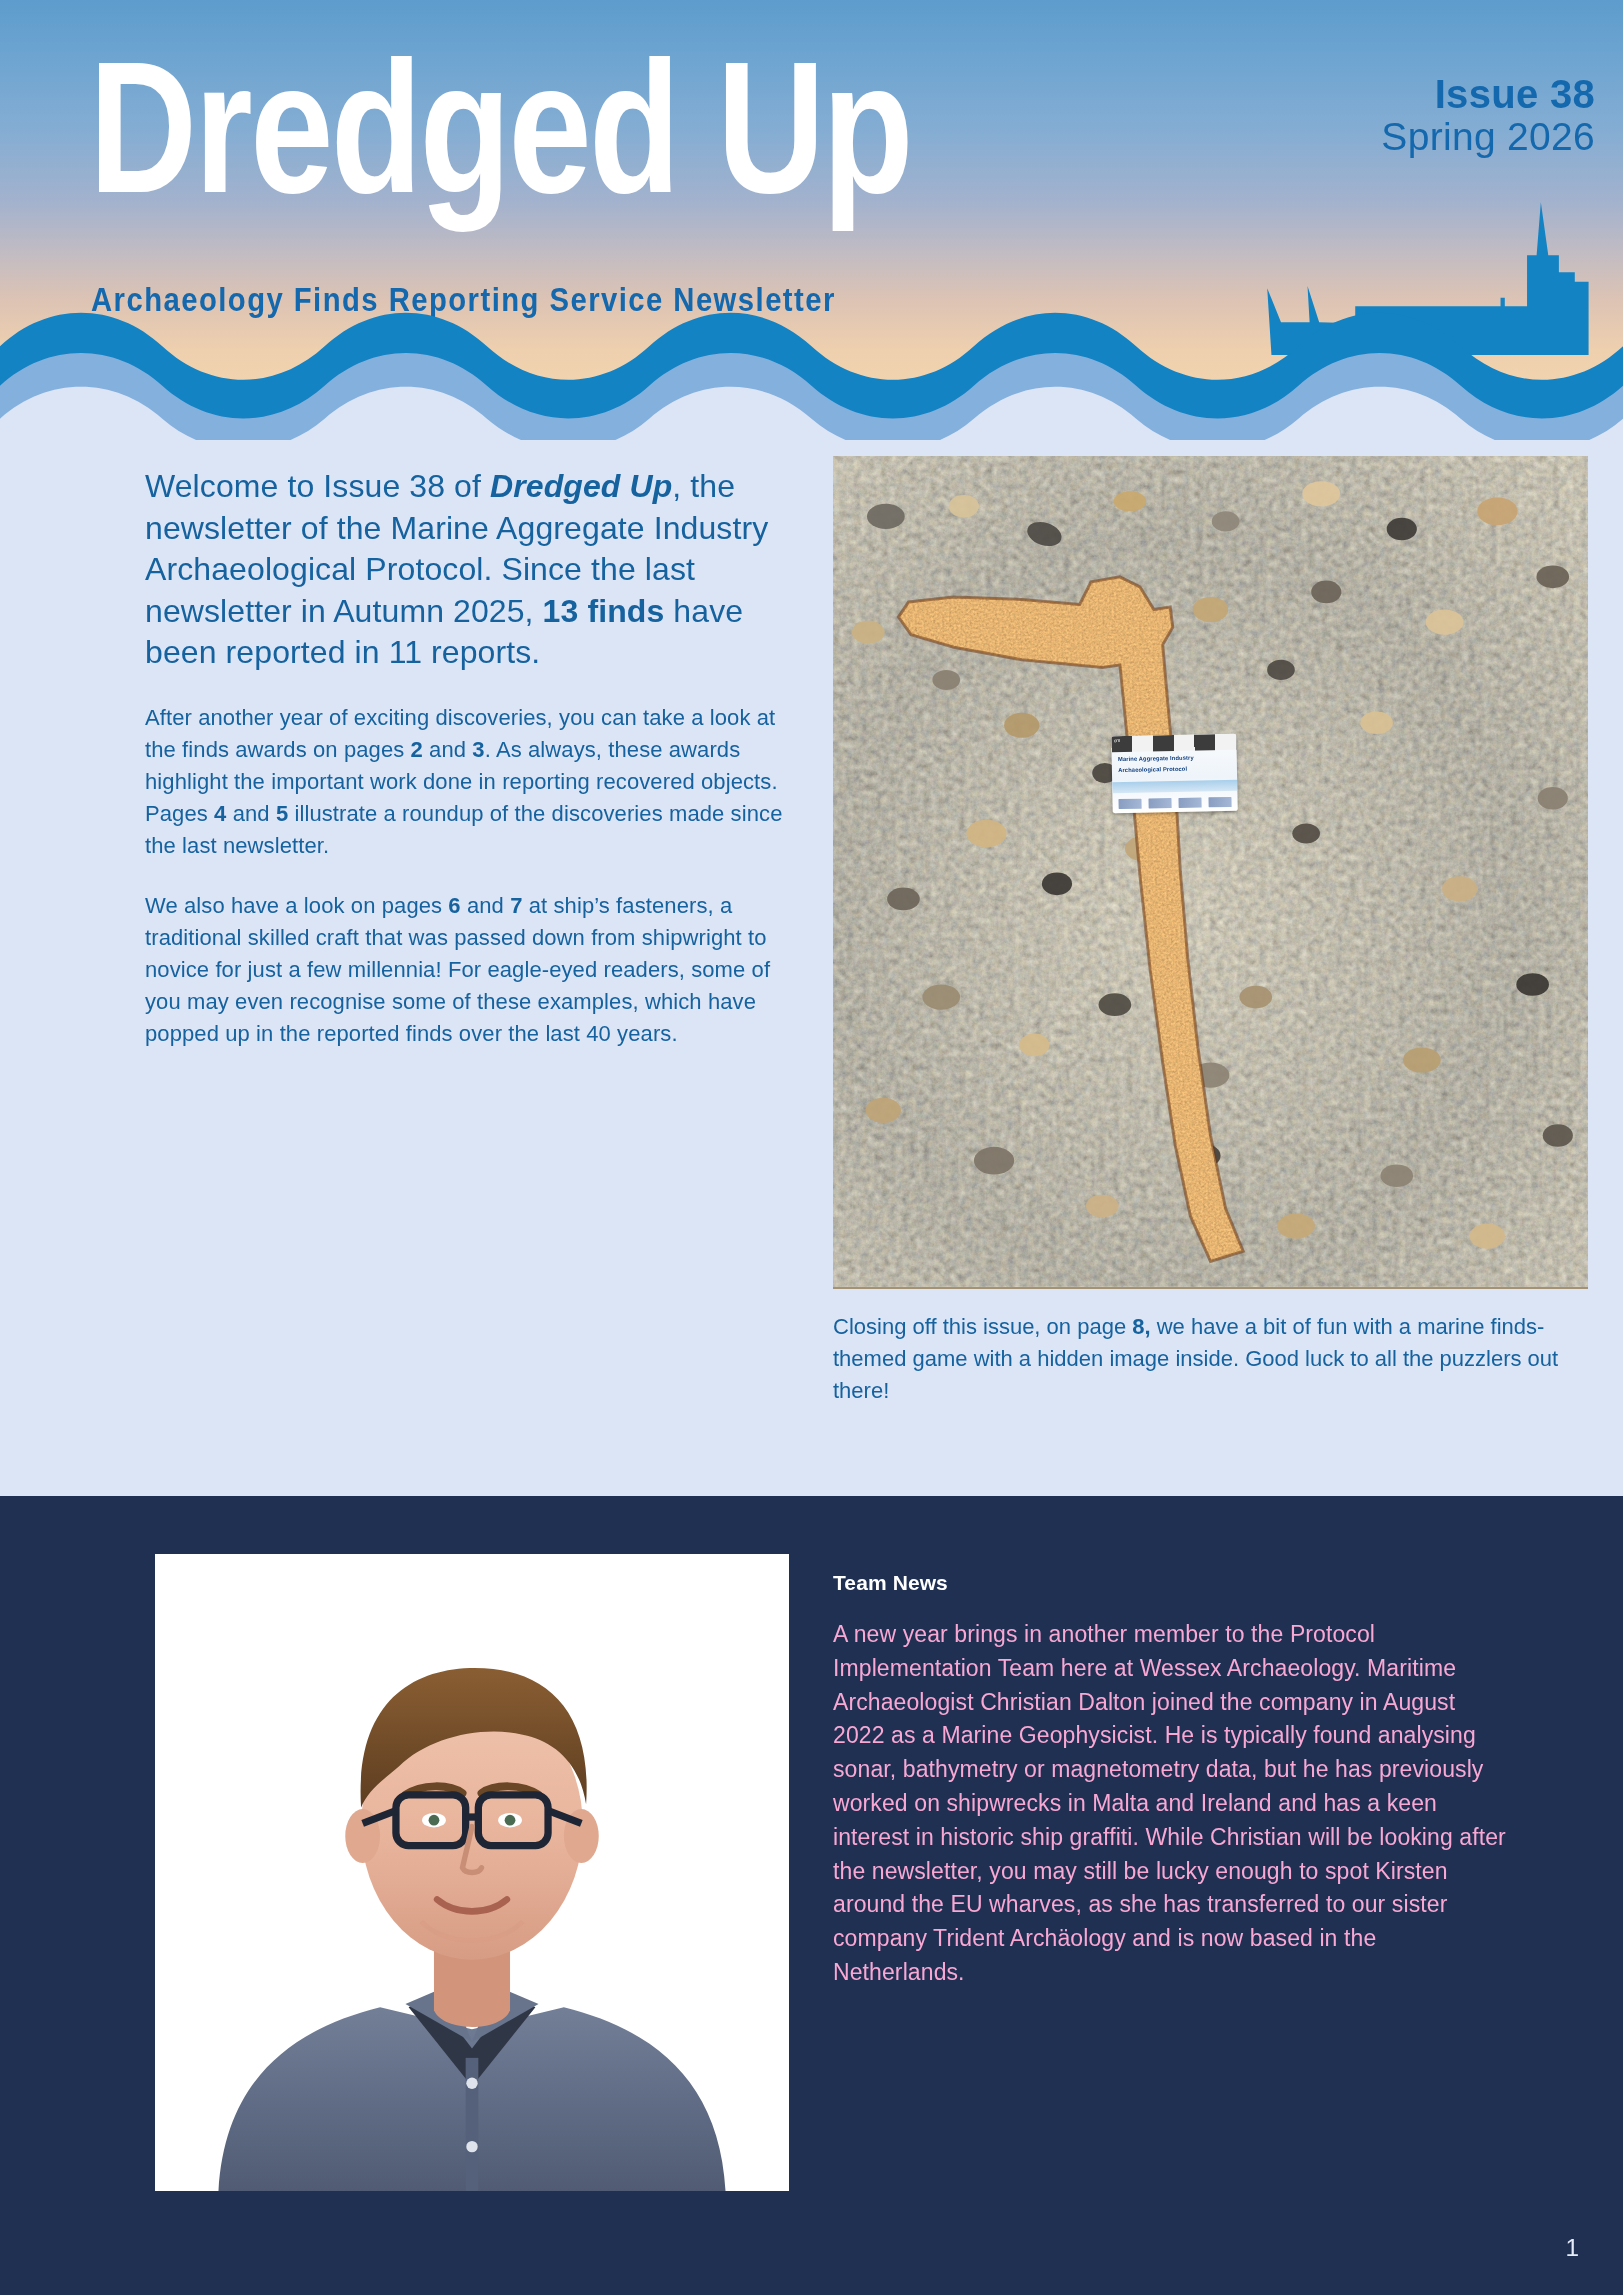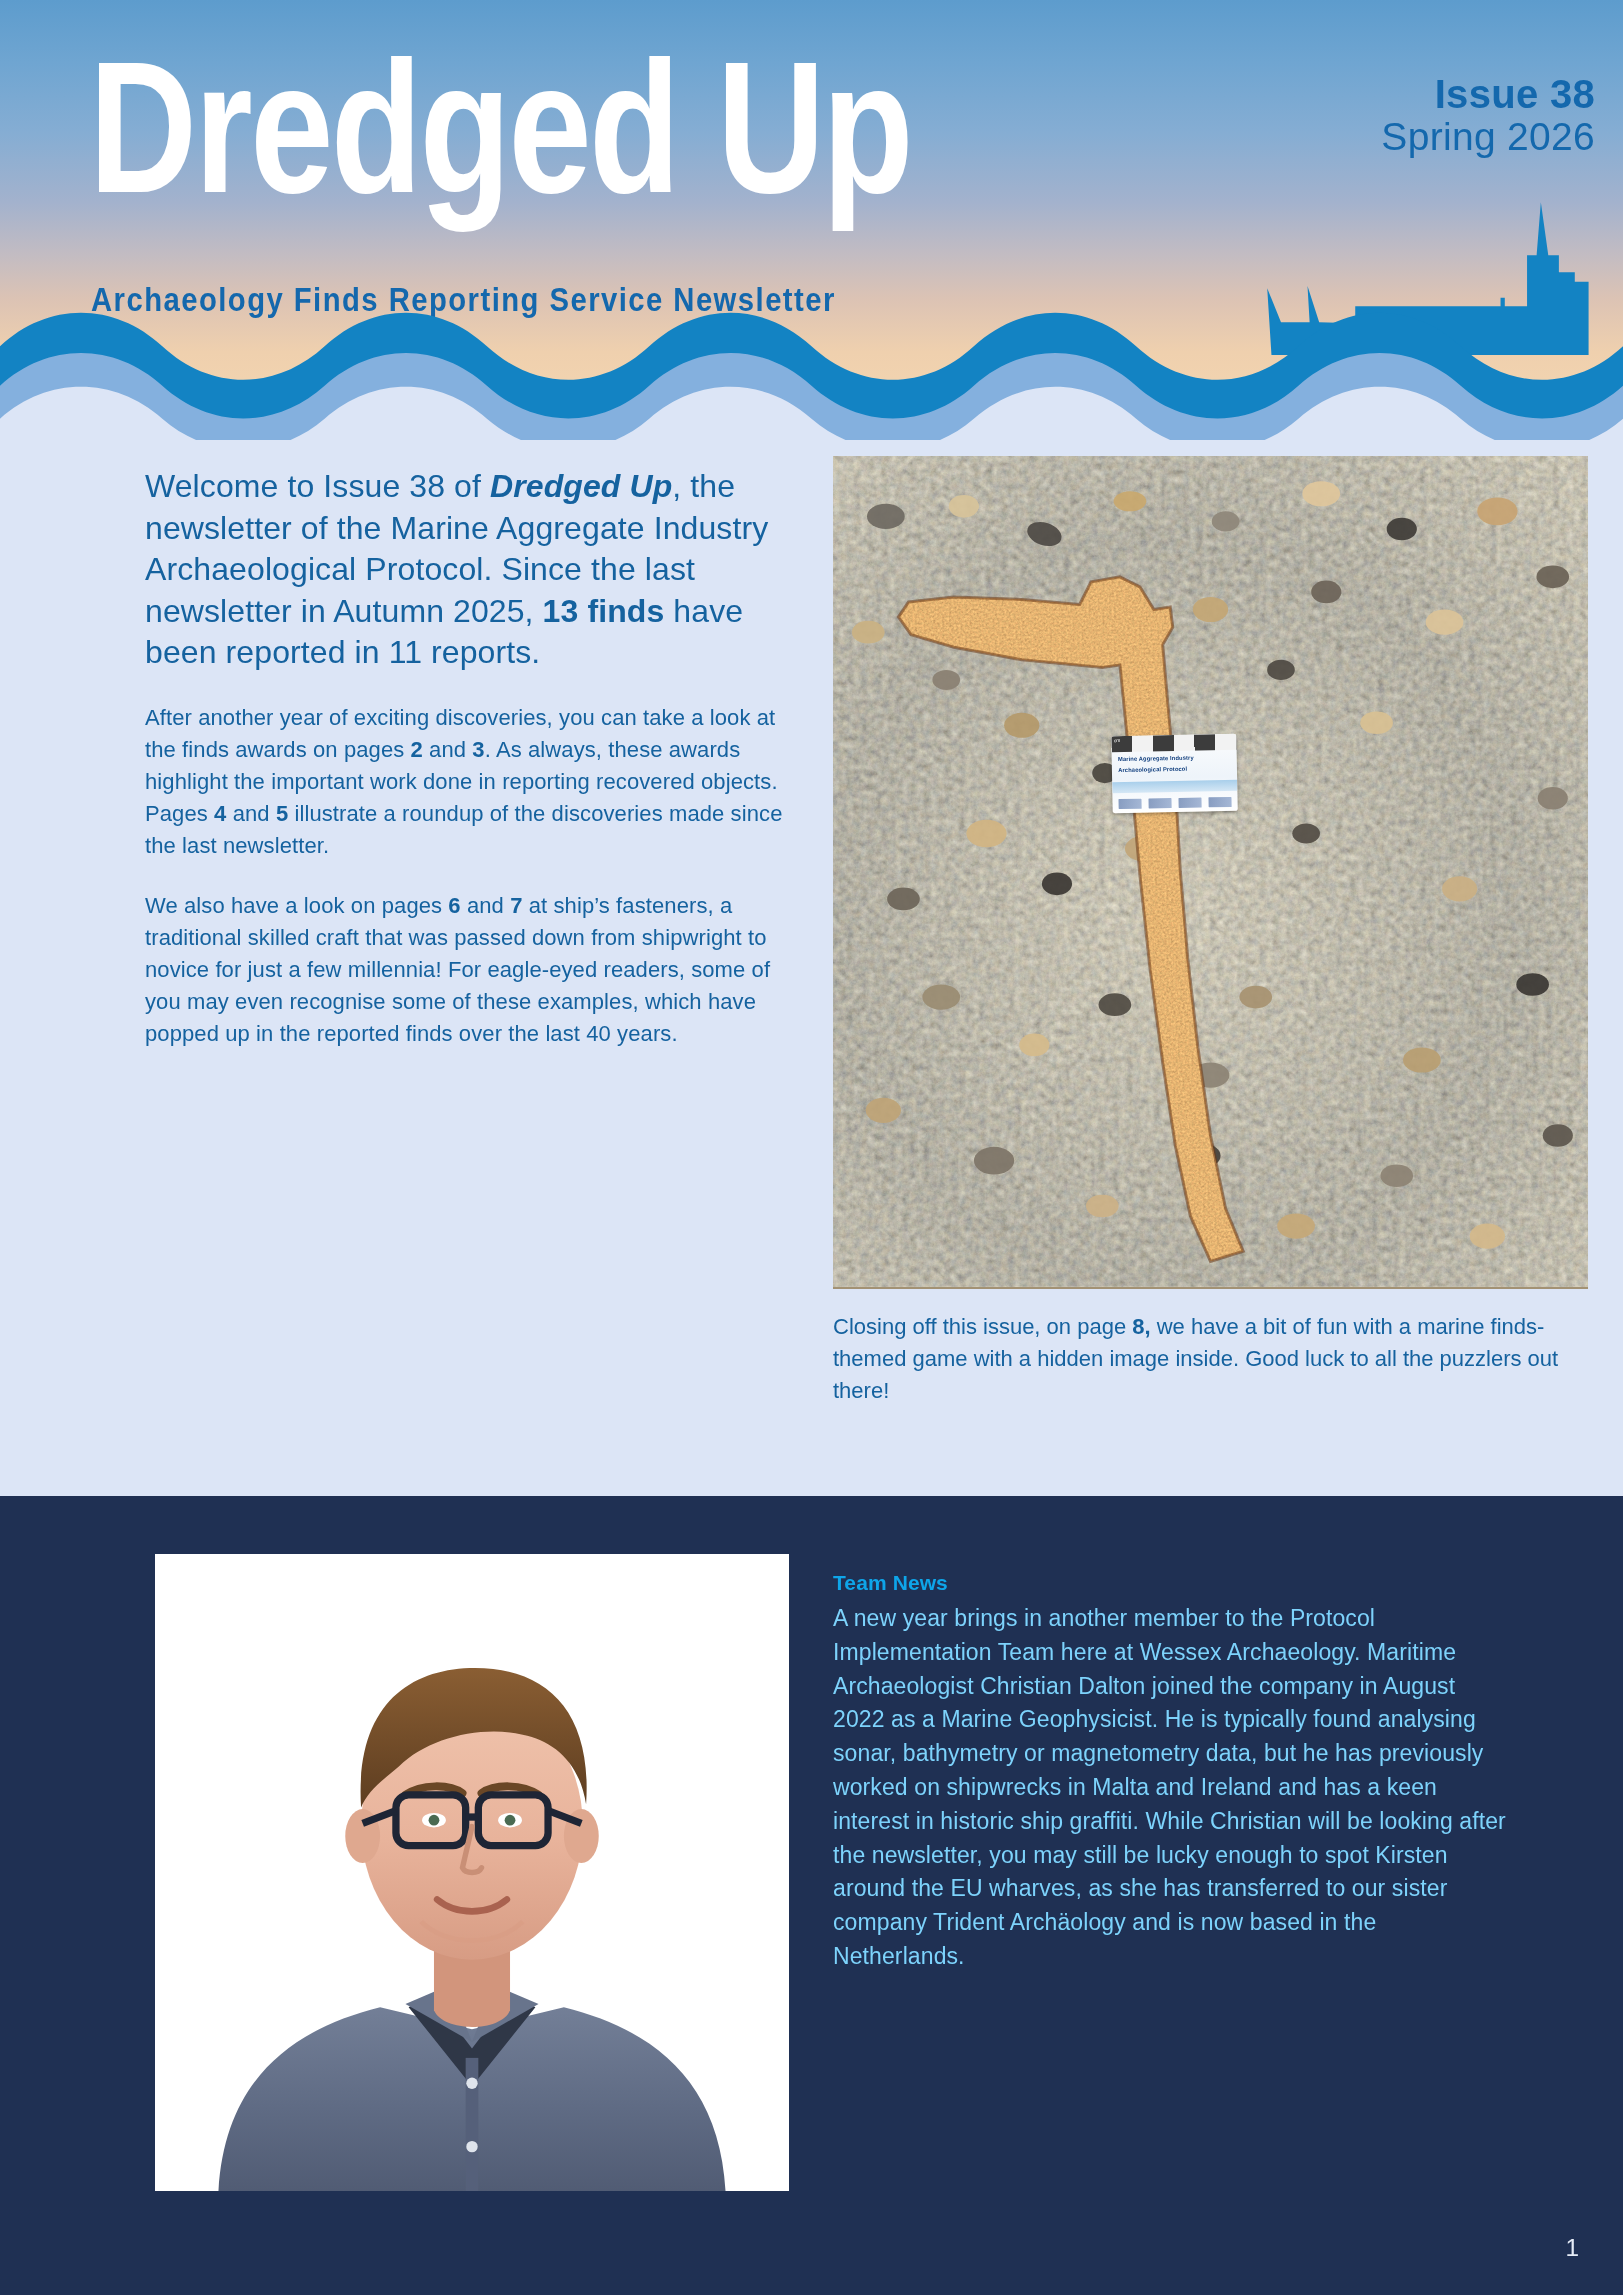--- a/index.html
+++ b/index.html
@@ -120,25 +120,25 @@
   .footer {
     position:absolute; left:0; top:1496px; width:1623px; height:799px;
     background:#1f3053;
   }
   .portrait-frame {
     position:absolute; left:155px; top:58px;
     width:634px; height:637px; background:#ffffff; overflow:hidden;
   }
   .team-col { position:absolute; left:833px; top:75px; width:679px; }
   .team-head {
-    font-size:21px; font-weight:700; color:#0ea5e9; letter-spacing:0.1px;
+    font-size:21px; font-weight:700; color:#ffffff; letter-spacing:0.1px;
     font-family:"Liberation Sans Narrow","Liberation Sans",sans-serif;
   }
   .team-body {
-    margin-top:7px; font-size:23px; line-height:1.47; color:#7dd3fc;
+    margin-top:23px; font-size:23px; line-height:1.47; color:#f9a8d4;
     font-weight:400; letter-spacing:0.1px;
     font-family:"Liberation Sans Narrow","Liberation Sans",sans-serif;
   }
   .page-no {
     position:absolute; right:44px; bottom:33px;
     font-size:24.4px; color:#e6ecf7; font-weight:400;
     font-family:"Liberation Sans Narrow","Liberation Sans",sans-serif;
   }
 </style>
 </head>

